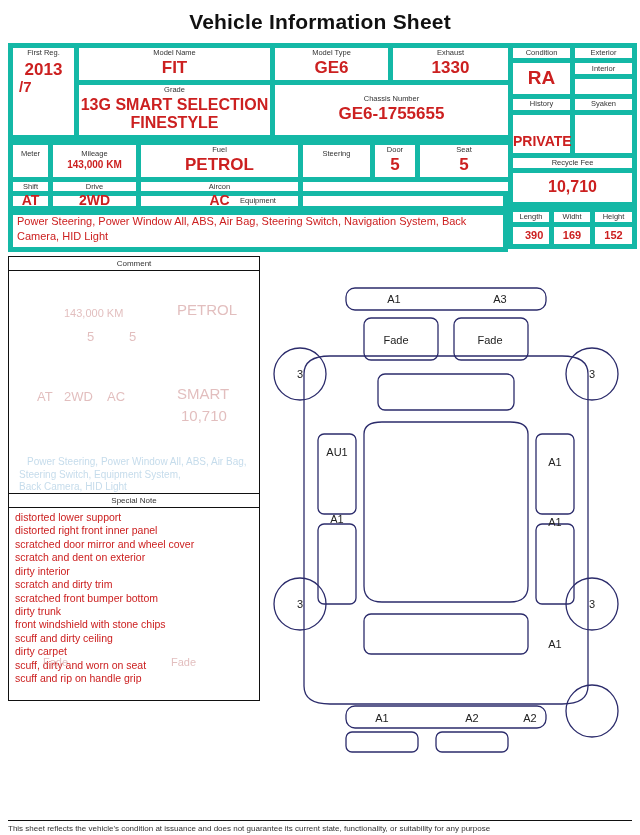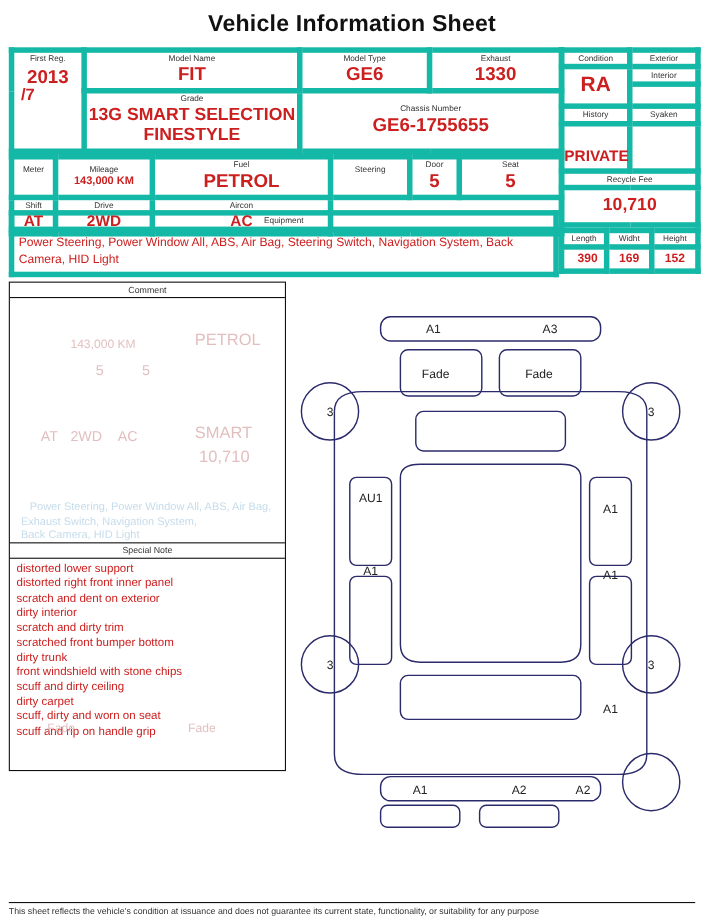--- a/index.html
+++ b/index.html
@@ -341,27 +341,28 @@
           <span class="ghost" style="left:55px;top:36px;">143,000 KM</span>
           <span class="ghost" style="left:168px;top:30px;font-size:15px;">PETROL</span>
           <span class="ghost" style="left:78px;top:58px;font-size:13px;">5</span>
           <span class="ghost" style="left:120px;top:58px;font-size:13px;">5</span>
           <span class="ghost" style="left:28px;top:118px;font-size:13px;">AT</span>
           <span class="ghost" style="left:55px;top:118px;font-size:13px;">2WD</span>
           <span class="ghost" style="left:98px;top:118px;font-size:13px;">AC</span>
           <span class="ghost" style="left:168px;top:114px;font-size:15px;">SMART</span>
           <span class="ghost" style="left:172px;top:136px;font-size:15px;">10,710</span>
           <span class="ghostb" style="left:18px;top:185px;font-size:10px;">Power Steering, Power Window  All, ABS, Air Bag,</span>
-          <span class="ghostb" style="left:10px;top:198px;font-size:10px;">Exhaust Switch, Navigation System,</span>
+          <span class="ghostb" style="left:10px;top:198px;font-size:10px;">Steering Switch, Equipment System,</span>
           <span class="ghostb" style="left:10px;top:210px;font-size:10px;">Back Camera, HID Light</span>
         </div>
         <div class="snhdr">Special Note</div>
         <div class="snbody">
           <div class="ln">distorted lower support</div>
           <div class="ln">distorted right front inner panel</div>
+          <div class="ln">scratched door mirror and wheel cover</div>
           <div class="ln">scratch and dent on exterior</div>
           <div class="ln">dirty interior</div>
           <div class="ln">scratch and dirty trim</div>
           <div class="ln">scratched front bumper bottom</div>
           <div class="ln">dirty trunk</div>
           <div class="ln">front windshield with stone chips</div>
           <div class="ln">scuff and dirty ceiling</div>
           <div class="ln">dirty carpet</div>
           <div class="ln">scuff, dirty and worn on seat</div>
           <div class="ln">scuff and rip on handle grip</div>

